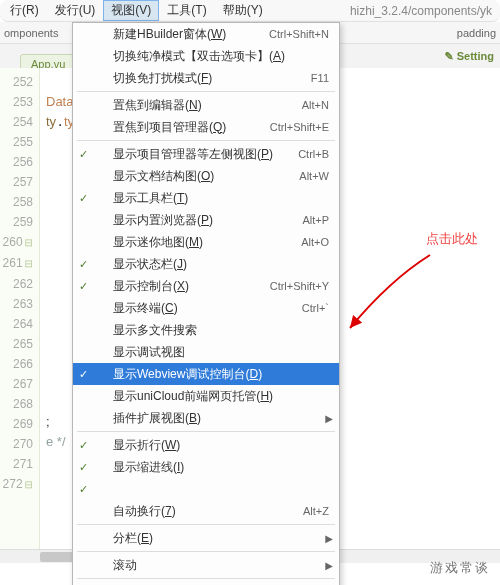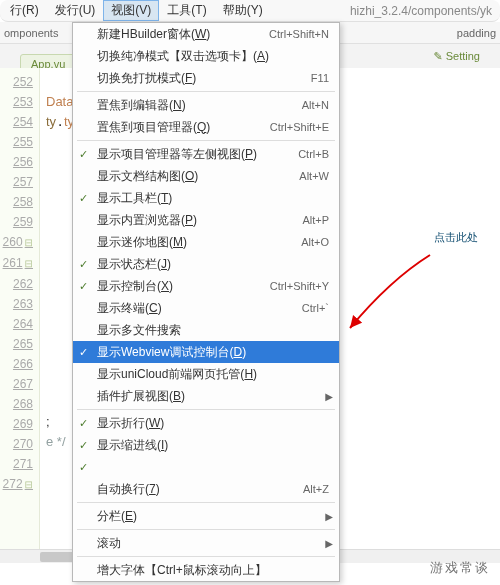--- a/index.html
+++ b/index.html
@@ -6,39 +6,39 @@
 body { width:500px; height:585px; background:#fff; overflow:hidden; position:relative; font-size:12px; }
 .menubar { height:22px; display:flex; align-items:center; padding:0 2px; background:#f8f8f8; border-bottom:1px solid #e0e0e0;border-radius:8px; }
 .menubar .mitem { padding:2px 8px; color:#333; }
 .menubar .mitem.active { background:#d8e6f2; border:1px solid #7eb4ea; padding:1px 7px; }
 .menubar .spacer { flex:1; }
 .menubar .path { color:#888; font-size:12px; padding-right:6px; }
 .toolbar { height:22px; display:flex; align-items:center; background:#f6f6f6; border-bottom:1px solid #e0e0e0; padding:0 4px; color:#666; font-size:11px; justify-content:space-between; }
 .tabs { height:24px; display:flex; align-items:center; background:#f3f3f3; padding-left:20px; gap:6px; }
 .tab { padding:3px 10px; font-size:11px; color:#6a8a3a; background:#edf3e3; border:1px solid #c8d8b0; border-radius:3px 3px 0 0;margin-top:15px; }
 .tab.active { background:#5a9e3e; color:#fff; border-color:#5a9e3e; }
-.settings { color:#6a8a3a; font-size:11px; margin-left:auto; padding-right:20px; }
+.settings { color:#6a8a3a; font-size:11px; margin-left:auto; padding-right:6px;font-weight:bold; }
 .editor { position:relative; display:flex; height:calc(100% - 90px); background:#fff; }
-.gutter { width:40px; background:#fafdf5; border-right:1px solid #e5ead8; text-align:right; padding:4px 6px 0 0; color:#aaa; font-size:12px; line-height:20px; font-family:Consolas,monospace;text-decoration:underline; }
+.gutter { width:40px; background:#fafdf5; border-right:1px solid #e5ead8; text-align:right; padding:4px 6px 0 0; color:#aaa; font-size:12px; line-height:20px; font-family:Consolas,monospace; }
 .gutter .fold { color:#b8c89a; font-size:10px; margin-left:2px; }
 .code { flex:1; padding:4px 0 0 6px; font-family:Consolas,monospace; font-size:13px; line-height:20px; white-space:pre; color:#333; overflow:hidden; }
 .c-fn { color:#c08050; }
 .c-kw { color:#8a6d3b; }
 .c-cmt { color:#93a1a1; }
 .dropdown { position:absolute; left:72px; top:22px; width:268px; background:#fdfdfd; border:1px solid #b8b8b8; box-shadow:2px 2px 6px rgba(0,0,0,0.2); z-index:10; }
 .dropdown .row { display:flex; align-items:center; height:22px; padding:0 10px 0 24px; position:relative; color:#333; font-size:12px; }
 .dropdown .row.highlight { background:#2f7bd9; color:#fff; }
-.dropdown .row .lbl { flex:1; }
+.dropdown .row .lbl { flex:1;margin-left:16px; }
 .dropdown .row .lbl u { text-decoration:underline; }
 .dropdown .row .sc { color:#666; font-size:11px; }
 .dropdown .row .chk { position:absolute; left:6px; color:#4a7a2a; font-size:11px; }
 .dropdown .row.highlight .chk { color:#fff; }
 .dropdown .row .arr { position:absolute; right:6px; color:#666; font-size:10px; }
 .dropdown .sep { height:1px; background:#ddd; margin:2px 4px; }
-.annot { position:absolute; right:22px; top:230px; color:#0c4a6e; font-size:11px; z-index:20; }
+.annot { position:absolute; right:22px; top:230px; color:#ef4444; font-size:13px; z-index:20; }
 .arrow-svg { position:absolute; right:60px; top:250px; z-index:19; pointer-events:none; }
 .watermark { position:absolute; right:10px; bottom:8px; color:#737373; font-size:13px; letter-spacing:2px; }
 .scrollbar-h { position:absolute; bottom:22px; left:0; right:0; height:14px; background:#f0f0f0; border-top:1px solid #ddd; }
 .scrollbar-h .thumb { position:absolute; left:40px; width:120px; top:2px; height:10px; background:#c8c8c8; border-radius:2px; }
 </style>
 </head>
 <body>
 
 <div class="menubar">
   <span class="mitem">行(R)</span>
@@ -163,20 +163,23 @@
       <span class="lbl">显示控制台(<u>X</u>)</span>
       <span class="sc">Ctrl+Shift+Y</span>
     </div>
     <div class="row">
       <span class="lbl">显示终端(<u>C</u>)</span>
       <span class="sc">Ctrl+`</span>
     </div>
     <div class="row">
       <span class="lbl">显示多文件搜索</span>
     </div>
+    <div class="row">
+      <span class="lbl">显示调试视图</span>
+    </div>
     <div class="row highlight">
       <span class="chk">✓</span>
       <span class="lbl">显示Webview调试控制台(<u>D</u>)</span>
     </div>
     <div class="row">
       <span class="lbl">显示uniCloud前端网页托管(<u>H</u>)</span>
     </div>
     <div class="row">
       <span class="lbl">插件扩展视图(<u>B</u>)</span>
       <span class="arr">▶</span>

